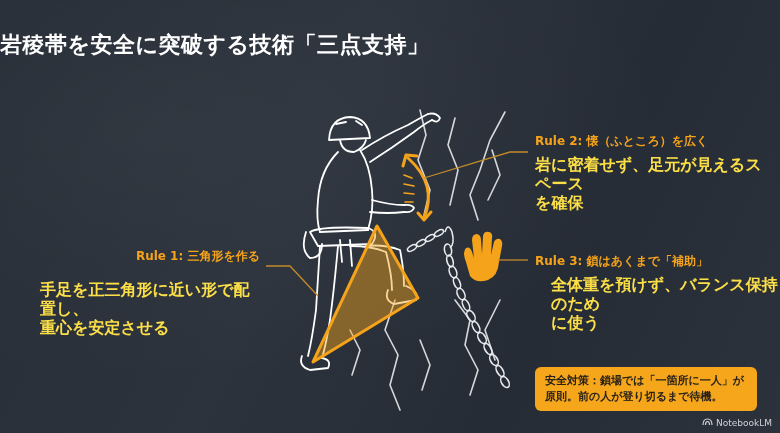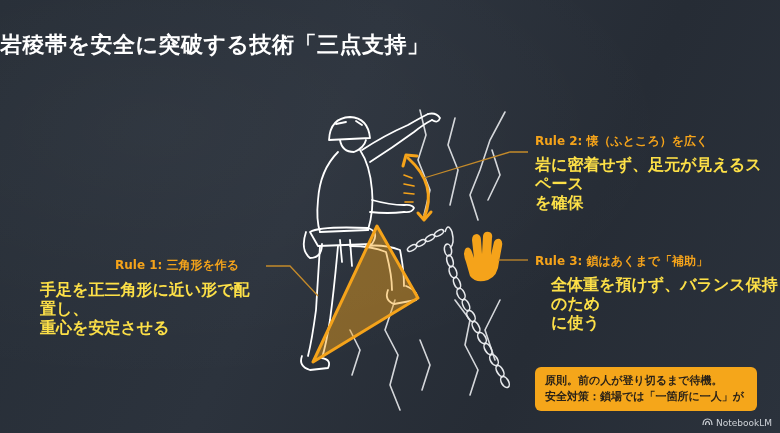--- a/index.html
+++ b/index.html
@@ -19,21 +19,21 @@
     position:absolute; left:0; right:0; top:30px;
     text-align:left; color:#ffffff; font-size:22px; font-weight:bold;
     letter-spacing:0.5px;
   }
   .rule-title {
     position:absolute; color:#f5a31a; font-size:12px; font-weight:bold; white-space:nowrap;
   }
   .rule-desc {
     position:absolute; color:#fde047; font-size:16px; line-height:19px; font-weight:bold;
   }
-  .r1t { left:115px; top:257px; width:145px; }
+  .r1t { left:115px; top:248px; text-align:right; width:145px; }
   .r1d { left:40px; top:280px; width:224px; text-align:left; }
   .r2t { left:535px; top:133px; }
   .r2d { left:535px; top:155px; width:235px; }
   .r3t { left:535px; top:253px; }
   .r3d { left:551px; top:275px; width:235px; }
   .safety {
     position:absolute; left:535px; top:367px; width:222px; height:44px;
     background:#f5a61a; border-radius:6px; box-sizing:border-box;
     padding:6px 10px; color:#2a2218; font-size:11px; line-height:16px; font-weight:bold;
   }
@@ -159,22 +159,22 @@
   <div>を確保</div>
 </div>
 
 <div class="rule-title r3t">Rule 3: 鎖はあくまで「補助」</div>
 <div class="rule-desc r3d">
   <div>全体重を預けず、バランス保持のため</div>
   <div>に使う</div>
 </div>
 
 <div class="safety">
+  <div>安全対策：鎖場では「一箇所に一人」が</div>
   <div>原則。前の人が登り切るまで待機。</div>
-  <div>安全対策：鎖場では「一箇所に一人」が</div>
 </div>
 
 <div class="brand">
   <svg width="11" height="8" viewBox="0 0 11 8">
     <path d="M1 7 Q1 1 5.5 1 Q10 1 10 7 M3.5 7 Q3.5 3.5 5.5 3.5 Q7.5 3.5 7.5 7" stroke="#cfd3d8" stroke-width="1.2" fill="none"></path>
   </svg>
   <span>NotebookLM</span>
 </div>
 
 </body></html>

